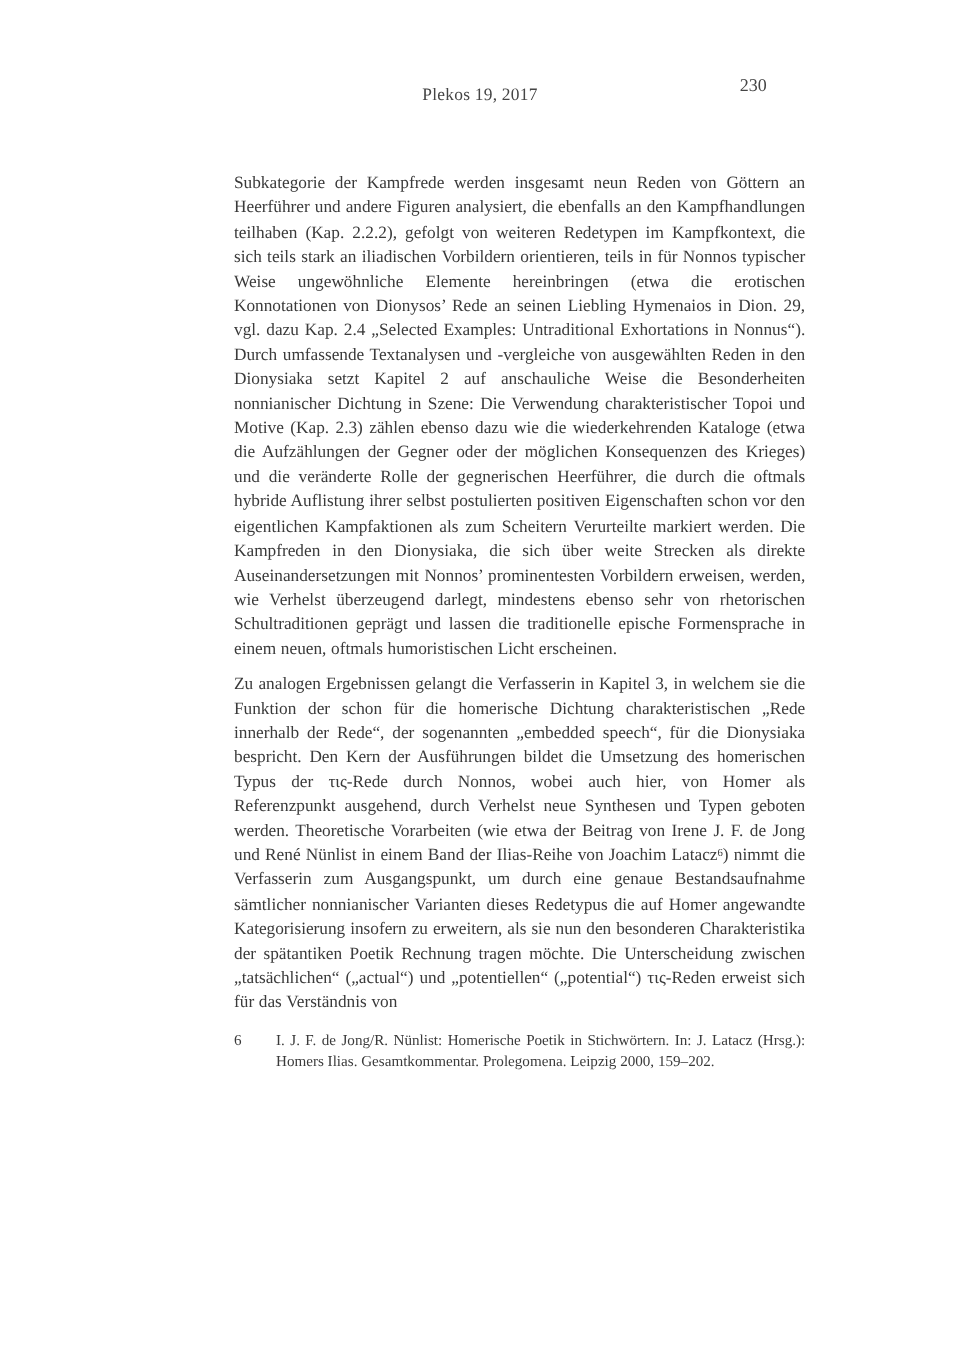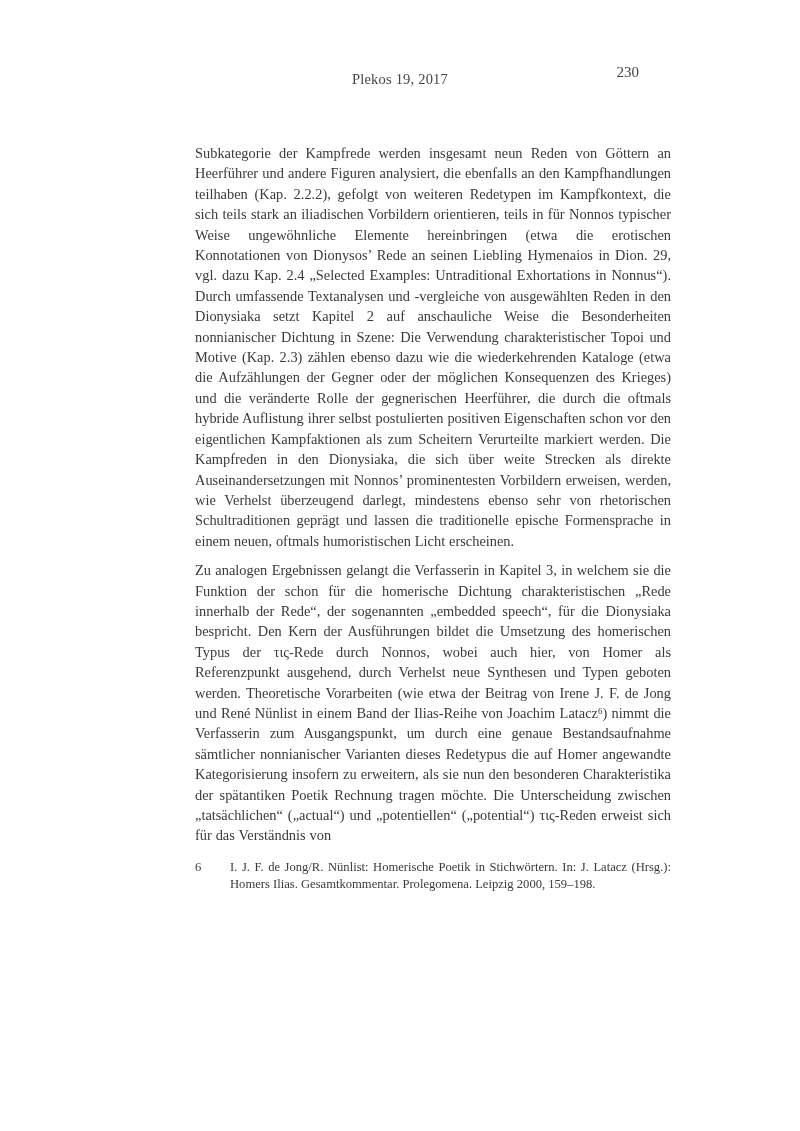--- a/index.html
+++ b/index.html
@@ -79,18 +79,18 @@
   <div class="page-number">230</div>
 
   <div class="text-block" lang="de">
 
     <p class="body-para">Subkategorie der Kampfrede werden insgesamt neun Reden von Göttern an Heerführer und andere Figuren analysiert, die ebenfalls an den Kampfhandlungen teilhaben (Kap. 2.2.2), gefolgt von weiteren Redetypen im Kampfkontext, die sich teils stark an iliadischen Vorbildern orientieren, teils in für Nonnos typischer Weise ungewöhnliche Elemente hereinbringen (etwa die erotischen Konnotationen von Dionysos’ Rede an seinen Liebling Hymenaios in Dion. 29, vgl. dazu Kap. 2.4 „Selected Examples: Untraditional Exhortations in Nonnus“). Durch umfassende Textanalysen und -vergleiche von ausgewählten Reden in den Dionysiaka setzt Kapitel 2 auf anschauliche Weise die Besonderheiten nonnianischer Dichtung in Szene: Die Verwendung charakteristischer Topoi und Motive (Kap. 2.3) zählen ebenso dazu wie die wiederkehrenden Kataloge (etwa die Aufzählungen der Gegner oder der möglichen Konsequenzen des Krieges) und die veränderte Rolle der gegnerischen Heerführer, die durch die oftmals hybride Auflistung ihrer selbst postulierten positiven Eigenschaften schon vor den eigentlichen Kampfaktionen als zum Scheitern Verurteilte markiert werden. Die Kampfreden in den Dionysiaka, die sich über weite Strecken als direkte Auseinandersetzungen mit Nonnos’ prominentesten Vorbildern erweisen, werden, wie Verhelst überzeugend darlegt, mindestens ebenso sehr von rhetorischen Schultraditionen geprägt und lassen die traditionelle epische Formensprache in einem neuen, oftmals humoristischen Licht erscheinen.</p>
 
     <p class="body-para"><span>Zu analogen Ergebnissen gelangt die Verfasserin in Kapitel 3, in welchem sie die Funktion der schon für die homerische Dichtung charakteristischen „Rede innerhalb der Rede“, der sogenannten „embedded speech“, für die Dionysiaka bespricht. Den Kern der Ausführungen bildet die Umsetzung des homerischen Typus der τις-Rede durch Nonnos, wobei auch hier, von Homer als Referenzpunkt ausgehend, durch Verhelst neue Synthesen und Typen geboten werden. Theoretische Vorarbeiten (wie etwa der Beitrag von Irene J. F. de Jong und René Nünlist in einem Band der Ilias-Reihe von Joachim Latacz</span><sup class="note-ref">6</sup><span>) nimmt die Verfasserin zum Ausgangspunkt, um durch eine genaue Bestandsaufnahme sämtlicher nonnianischer Varianten dieses Redetypus die auf Homer angewandte Kategorisierung insofern zu erweitern, als sie nun den besonderen Charakteristika der spätantiken Poetik Rechnung tragen möchte. Die Unterscheidung zwischen „tatsächlichen“ („actual“) und „potentiellen“ („potential“) τις-Reden erweist sich für das Verständnis von</span></p>
 
     <div class="footnote">
       <span class="fn-marker">6</span>
-      <span class="fn-text">I. J. F. de Jong/R. Nünlist: Homerische Poetik in Stichwörtern. In: J. Latacz (Hrsg.): Homers Ilias. Gesamtkommentar. Prolegomena. Leipzig 2000, 159–198.</span>
+      <span class="fn-text">I. J. F. de Jong/R. Nünlist: Homerische Poetik in Stichwörtern. In: J. Latacz (Hrsg.): Homers Ilias. Gesamtkommentar. Prolegomena. Leipzig 2000, 159–202.</span>
     </div>
 
   </div>
 
 </div>
 
 </body></html>

